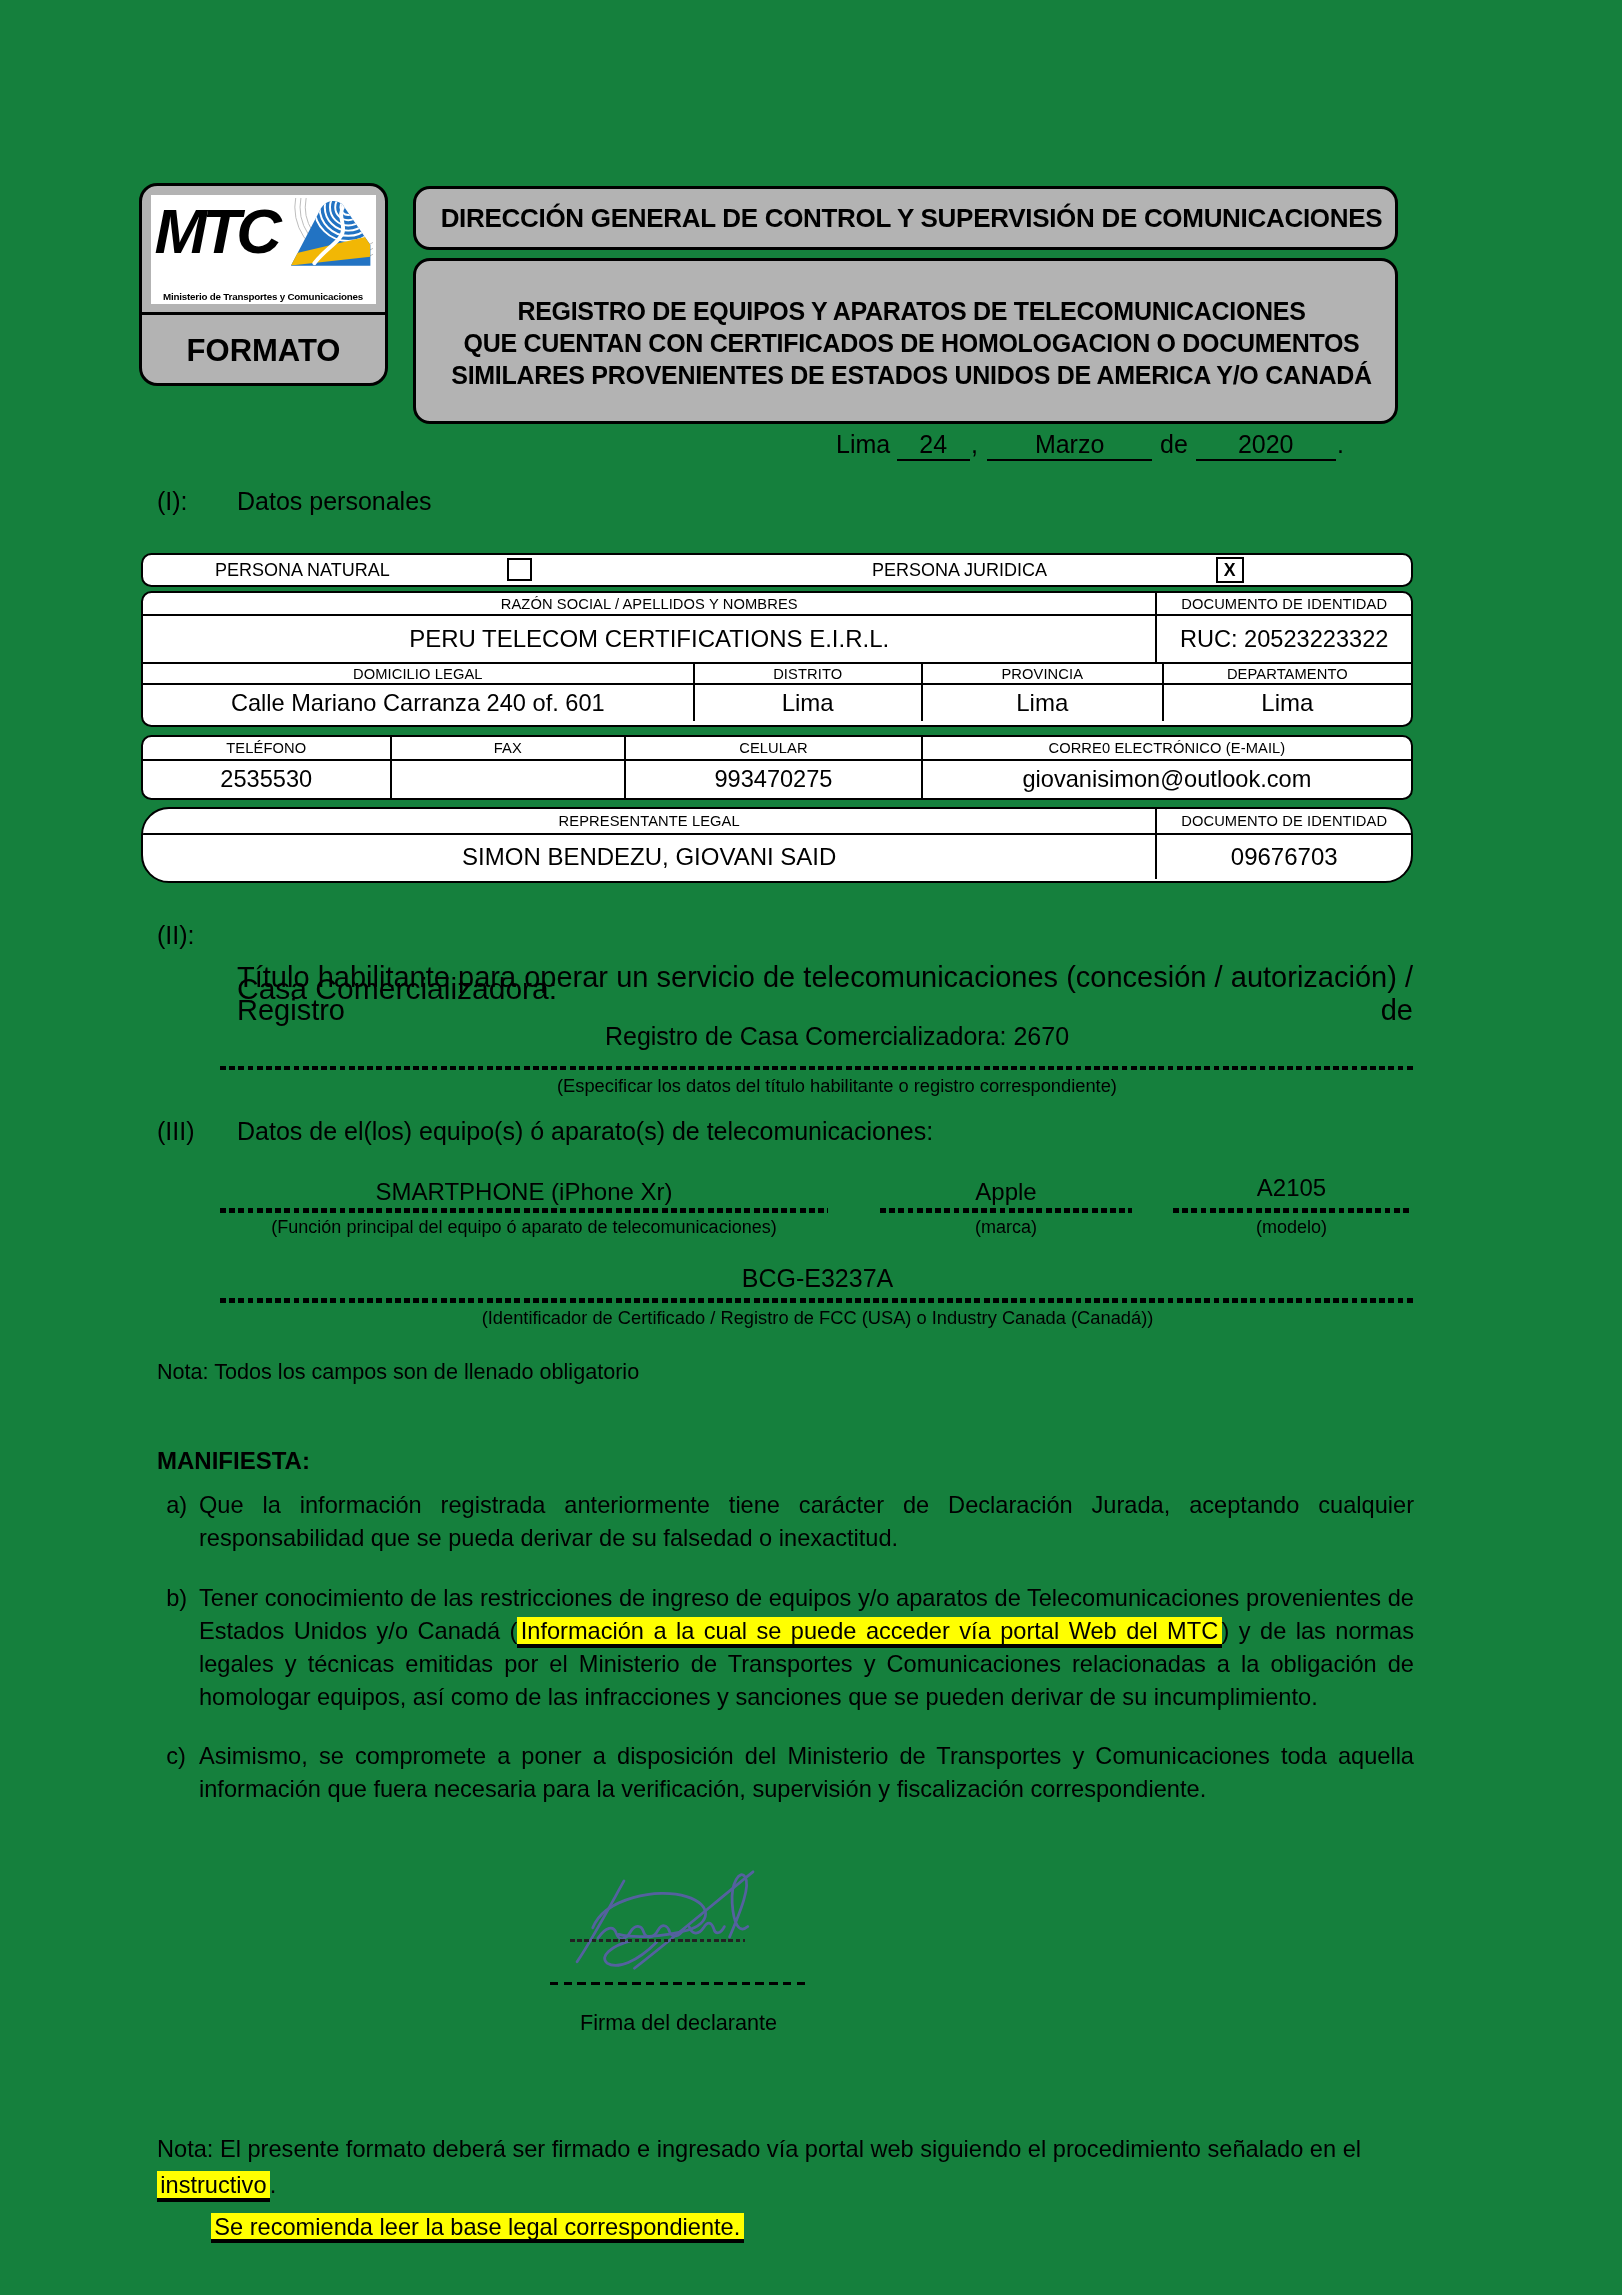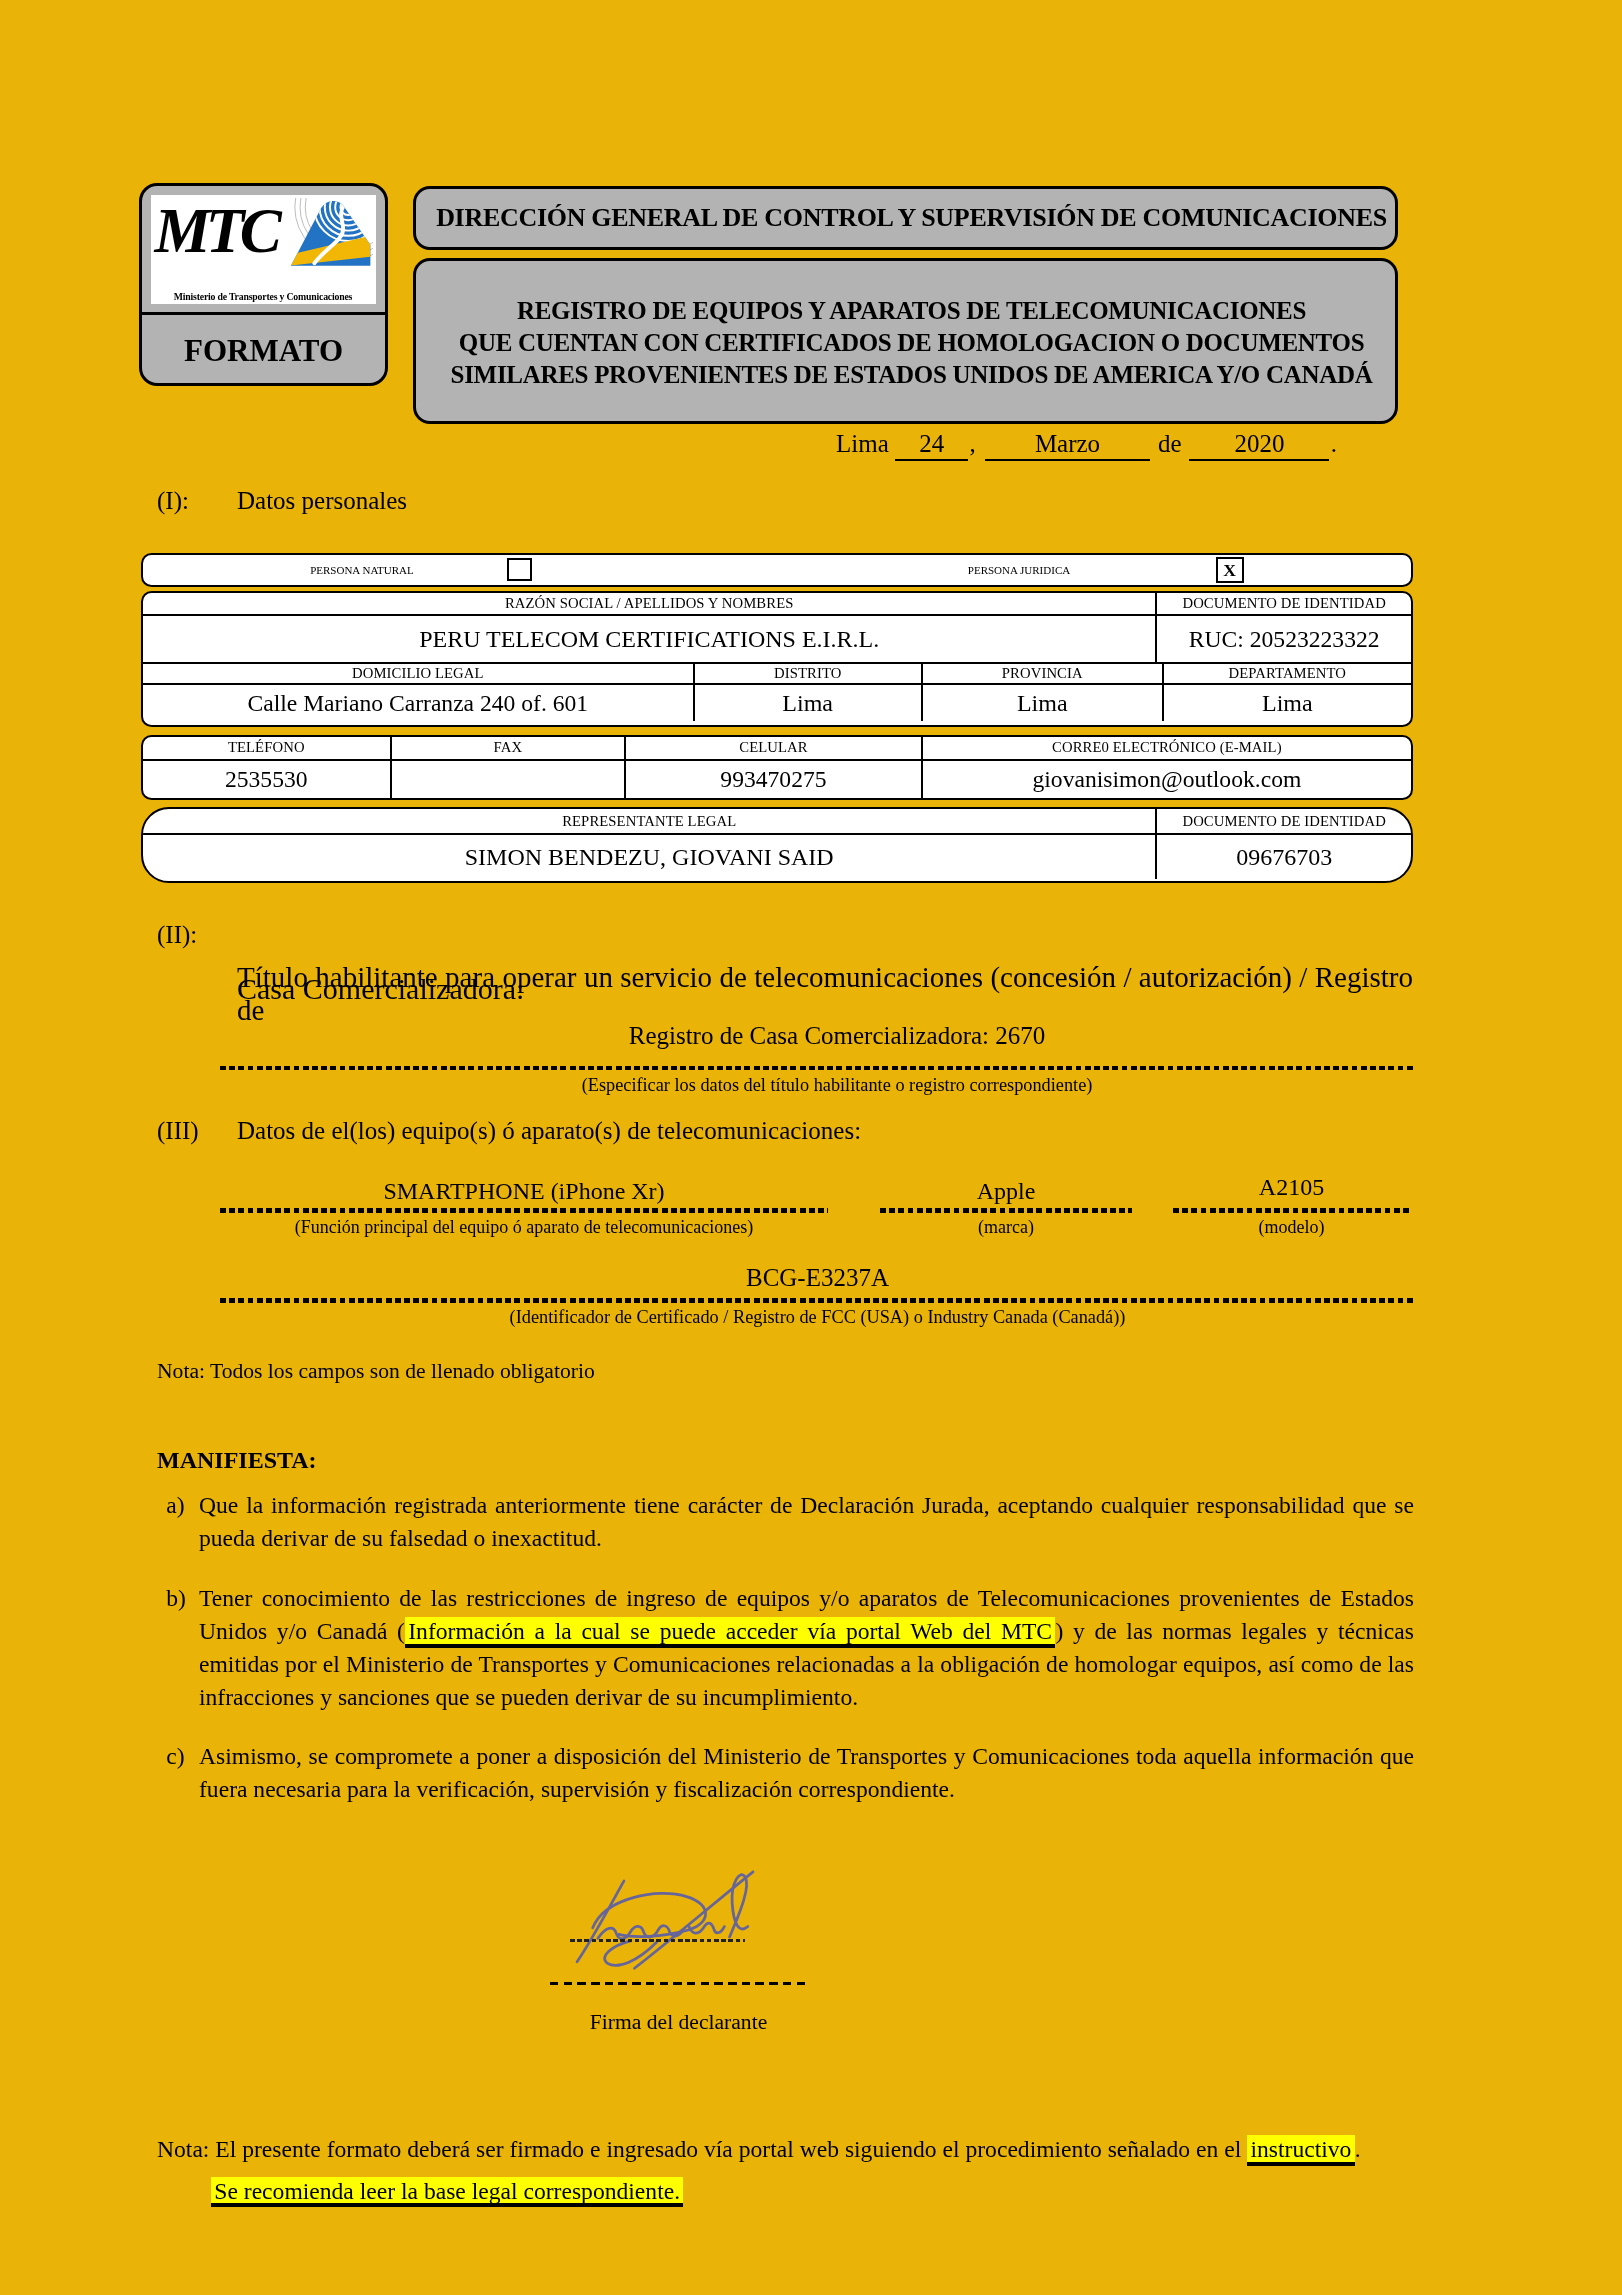--- a/index.html
+++ b/index.html
@@ -1,18 +1,18 @@
 <!DOCTYPE html>
 <html style="font-size:10.5px"><head>
 <meta charset="utf-8">
 <style>
   html,body{margin:0;padding:0;background:#ffffff;}
   .page{
-    position:relative;width:1622px;height:2295px;background:#eab308;
-    font-family:Liberation Serif, serif;color:#000;overflow:hidden;
+    position:relative;width:1622px;height:2295px;background:#15803d;
+    font-family:Liberation Sans, sans-serif;color:#000;overflow:hidden;
   }
   .abs{position:absolute;}
 
   
   .logo-card{left:139px;top:183px;width:249px;height:203px;background:#b3b3b3;
     border:3.3px solid #000;border-radius:18.3px;box-sizing:border-box;}
   .logo-panel{position:absolute;left:8.5px;top:8.5px;width:225px;height:109px;background:#fff;}
   .mtc-row{display:flex;align-items:flex-start;}
   .mtc-acronym{font-style:italic;font-weight:900;font-size:63px;line-height:1.05;
     letter-spacing:-4.6px;margin:3.9px 0 0 3.9px;}
@@ -44,21 +44,21 @@
   
   .tbox{left:141px;width:1272px;border:2.6px solid #000;border-radius:10.5px;
     box-sizing:border-box;overflow:hidden;background:#fff;}
   .trow{display:flex;width:100%;box-sizing:border-box;}
   .trow.sep{border-top:2.6px solid #000;}
   .tcell{box-sizing:border-box;display:flex;align-items:center;justify-content:center;
     text-align:center;overflow:hidden;}
   .tcell.rb{border-right:2.6px solid #000;}
   .hcell{font-size:14.7px;letter-spacing:0.1px;}
   .vcell{font-size:24px;}
-  .persona-label{font-size:11px;text-align:center;top:50%;transform:translateY(-50%);}
+  .persona-label{font-size:18px;top:50%;transform:translateY(-50%);}
   .checkbox{border:2.6px solid #000;background:#fff;display:flex;align-items:center;
     justify-content:center;font-size:17.7px;font-weight:bold;box-sizing:border-box;}
 
   
   .dline{height:4.6px;background:repeating-linear-gradient(90deg,#000 0 5.9px,transparent 5.9px 9.2px);}
   .caption{font-size:18px;text-align:center;}
   .caption.big{font-size:18.3px;}
   .centered{text-align:center;}
   .fill-value{font-size:24px;}
   .litem{display:flex;width:1257px;}

